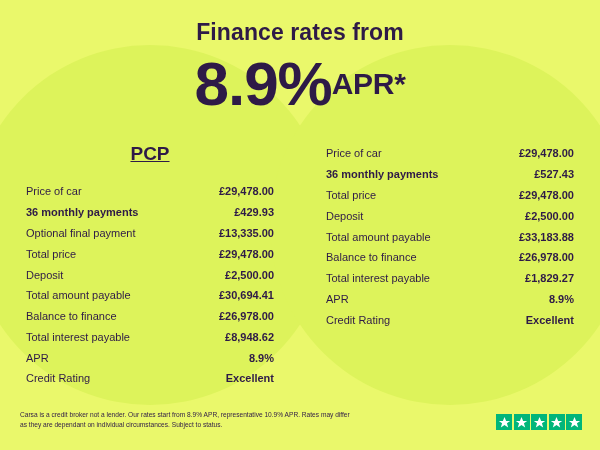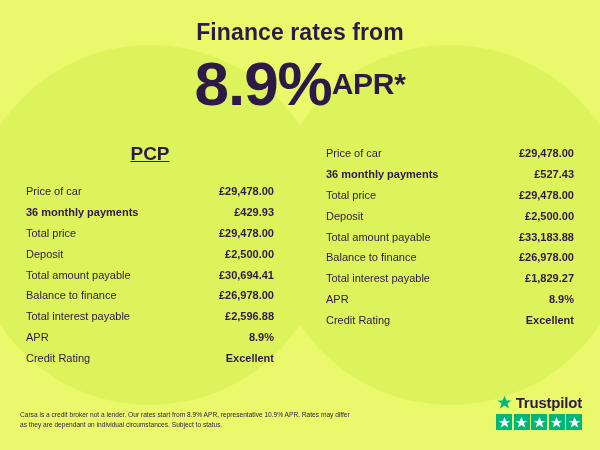--- a/index.html
+++ b/index.html
@@ -191,38 +191,42 @@
           <tbody>
               <tr>
             <td class="label">Price of car</td>
             <td class="value">£29,478.00</td>
           </tr>
           <tr class="bold">
             <td class="label">36 monthly payments</td>
             <td class="value">£429.93</td>
           </tr>
           <tr>
+            <td class="label">Optional final payment</td>
+            <td class="value">£13,335.00</td>
+          </tr>
+          <tr>
             <td class="label">Total price</td>
             <td class="value">£29,478.00</td>
           </tr>
           <tr>
             <td class="label">Deposit</td>
             <td class="value">£2,500.00</td>
           </tr>
           <tr>
             <td class="label">Total amount payable</td>
             <td class="value">£30,694.41</td>
           </tr>
           <tr>
             <td class="label">Balance to finance</td>
             <td class="value">£26,978.00</td>
           </tr>
           <tr>
             <td class="label">Total interest payable</td>
-            <td class="value">£2,596.88</td>
+            <td class="value">£8,948.62</td>
           </tr>
           <tr>
             <td class="label">APR</td>
             <td class="value">8.9%</td>
           </tr>
           <tr>
             <td class="label">Credit Rating</td>
             <td class="value">Excellent</td>
           </tr>
         </tbody>
@@ -272,26 +276,20 @@
           </table>
       </div>
 
     </div>
   </div>
 
   <div class="footer">
     <div class="disclaimer">Carsa is a credit broker not a lender. Our rates start from 8.9% APR, representative 10.9% APR. Rates may differ as they are dependant on individual circumstances. Subject to status.</div>
 
     <div class="trustpilot">
-      <div class="tp-top">
-        <svg class="tp-star-logo" viewBox="0 0 24 24">
-          <polygon points="12,1 15.2,8.6 23,8.6 16.7,13.5 19.3,21.5 12,16.7 4.7,21.5 7.3,13.5 1,8.6 8.8,8.6" fill="#00b67a"></polygon>
-        </svg>
-        <span class="tp-name">Trustpilot</span>
-      </div>
       <div class="tp-stars">
         <span class="tp-box">
           <svg viewBox="0 0 24 24">
               <polygon points="12,2 15,9 22.5,9 16.5,13.6 18.8,21 12,16.6 5.2,21 7.5,13.6 1.5,9 9,9" fill="#ffffff"></polygon>
             </svg>
         </span>
         <span class="tp-box">
           <svg viewBox="0 0 24 24">
               <polygon points="12,2 15,9 22.5,9 16.5,13.6 18.8,21 12,16.6 5.2,21 7.5,13.6 1.5,9 9,9" fill="#ffffff"></polygon>
             </svg>

